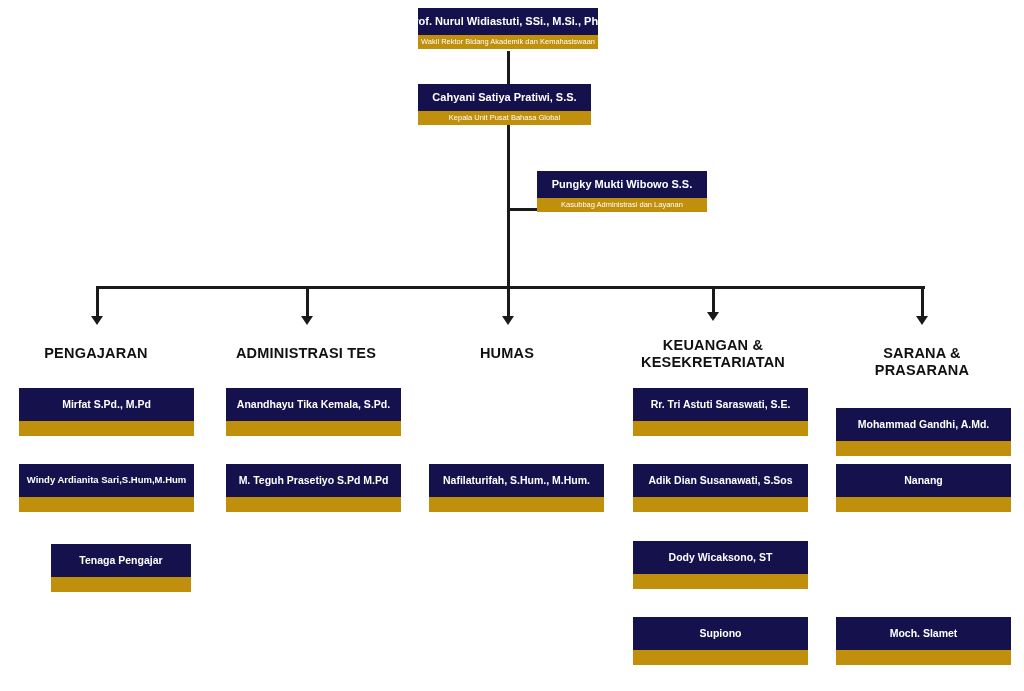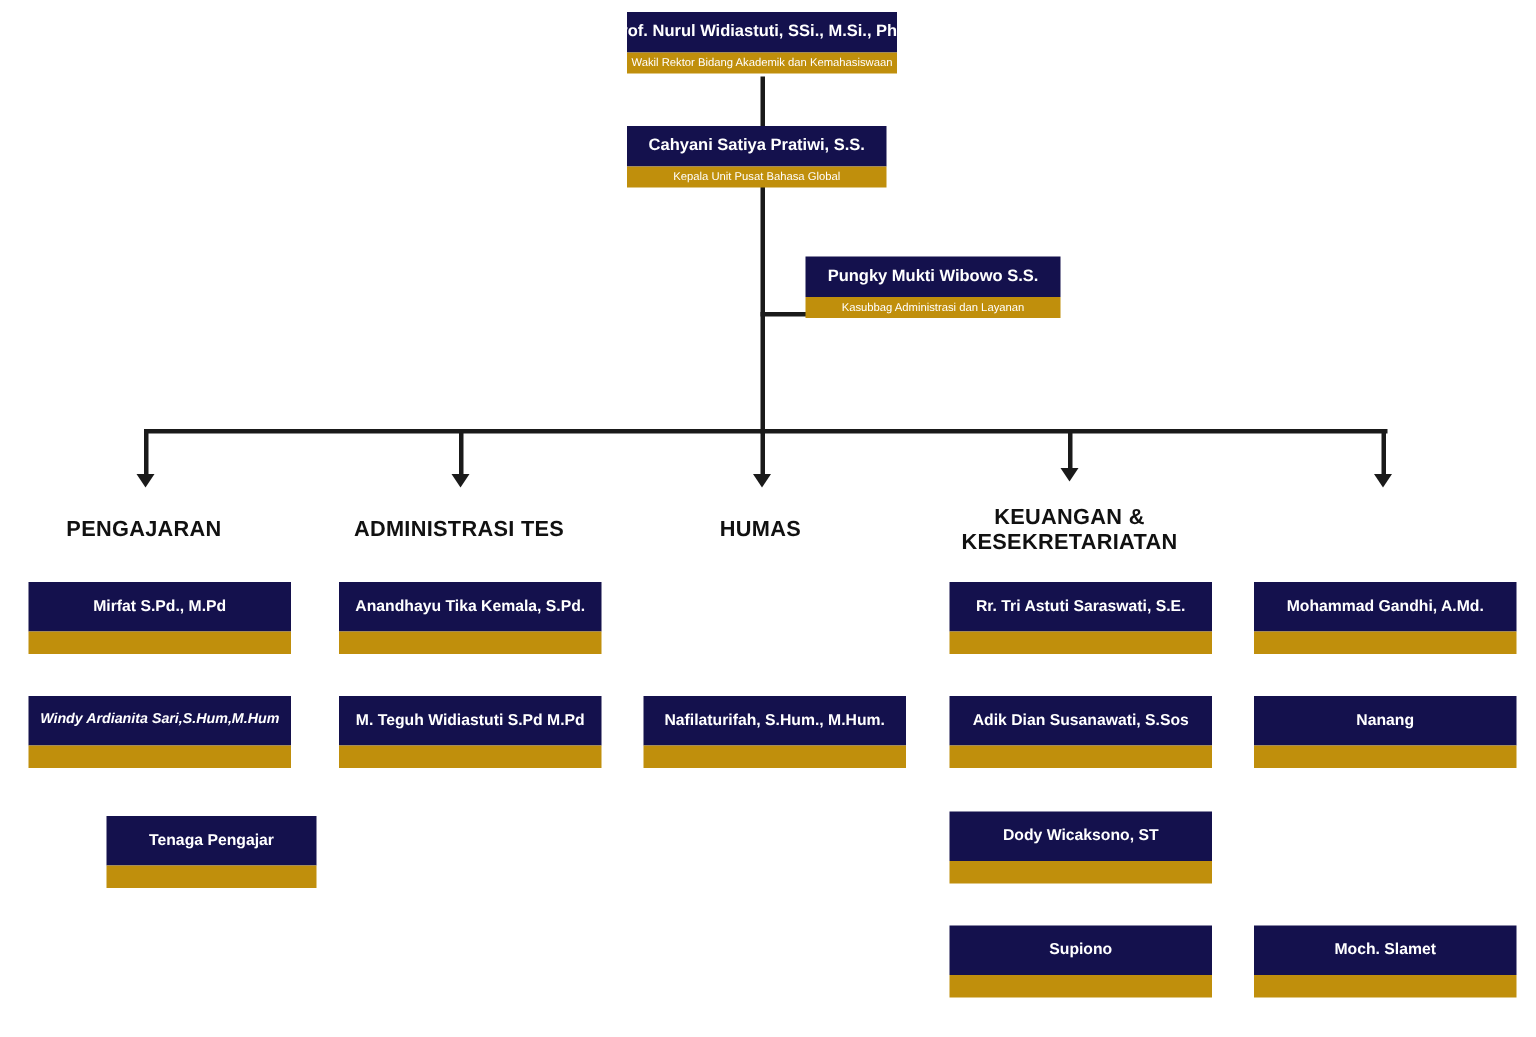--- a/index.html
+++ b/index.html
@@ -133,40 +133,41 @@
     <div class="role">Kasubbag Administrasi dan Layanan</div>
   </div>
 
   <div class="dept" style="left:16px; top:345px; width:160px;">PENGAJARAN</div>
   <div class="dept" style="left:226px; top:345px; width:160px;">ADMINISTRASI TES</div>
   <div class="dept" style="left:427px; top:345px; width:160px;">HUMAS</div>
   <div class="dept" style="left:632px; top:337px; width:162px;">
     <span>KEUANGAN &amp;</span><br>
     <span>KESEKRETARIATAN</span>
   </div>
+  <div class="dept" style="left:836px; top:345px; width:172px;">SARANA &amp; PRASARANA</div>
 
   <div class="card staff-card" style="left:19px; top:388px;">
     <div class="name">Mirfat S.Pd., M.Pd</div>
     <div class="role"></div>
   </div>
   <div class="card staff-card" style="left:19px; top:464px;">
-    <div class="name" style="font-size:9.5px;font-style:italic;">Windy Ardianita Sari,S.Hum,M.Hum</div>
-    <div class="role"></div>
-  </div>
-  <div class="card staff-card" style="left:36px; top:544px;padding-left:35px;">
+    <div class="name" style="font-size:9.5px;">Windy Ardianita Sari,S.Hum,M.Hum</div>
+    <div class="role"></div>
+  </div>
+  <div class="card staff-card" style="left:16px; top:544px;padding-left:35px;">
     <div class="name">Tenaga Pengajar</div>
     <div class="role"></div>
   </div>
 
   <div class="card staff-card" style="left:226px; top:388px;">
     <div class="name">Anandhayu Tika Kemala, S.Pd.</div>
     <div class="role"></div>
   </div>
   <div class="card staff-card" style="left:226px; top:464px;">
-    <div class="name">M. Teguh Widiastuti S.Pd M.Pd</div>
+    <div class="name">M. Teguh Prasetiyo S.Pd M.Pd</div>
     <div class="role"></div>
   </div>
 
   <div class="card staff-card" style="left:429px; top:464px;">
     <div class="name">Nafilaturifah, S.Hum., M.Hum.</div>
     <div class="role"></div>
   </div>
 
   <div class="card staff-card" style="left:633px; top:388px;">
     <div class="name">Rr. Tri Astuti Saraswati, S.E.</div>
@@ -178,21 +179,21 @@
   </div>
   <div class="card staff-card" style="left:633px; top:541px;">
     <div class="name">Dody Wicaksono, ST</div>
     <div class="role"></div>
   </div>
   <div class="card staff-card" style="left:633px; top:617px;">
     <div class="name">Supiono</div>
     <div class="role"></div>
   </div>
 
-  <div class="card staff-card" style="left:836px; top:388px;">
+  <div class="card staff-card" style="left:836px; top:408px;">
     <div class="name">Mohammad Gandhi, A.Md.</div>
     <div class="role"></div>
   </div>
   <div class="card staff-card" style="left:836px; top:464px;">
     <div class="name">Nanang</div>
     <div class="role"></div>
   </div>
   <div class="card staff-card" style="left:836px; top:617px;">
     <div class="name">Moch. Slamet</div>
     <div class="role"></div>

